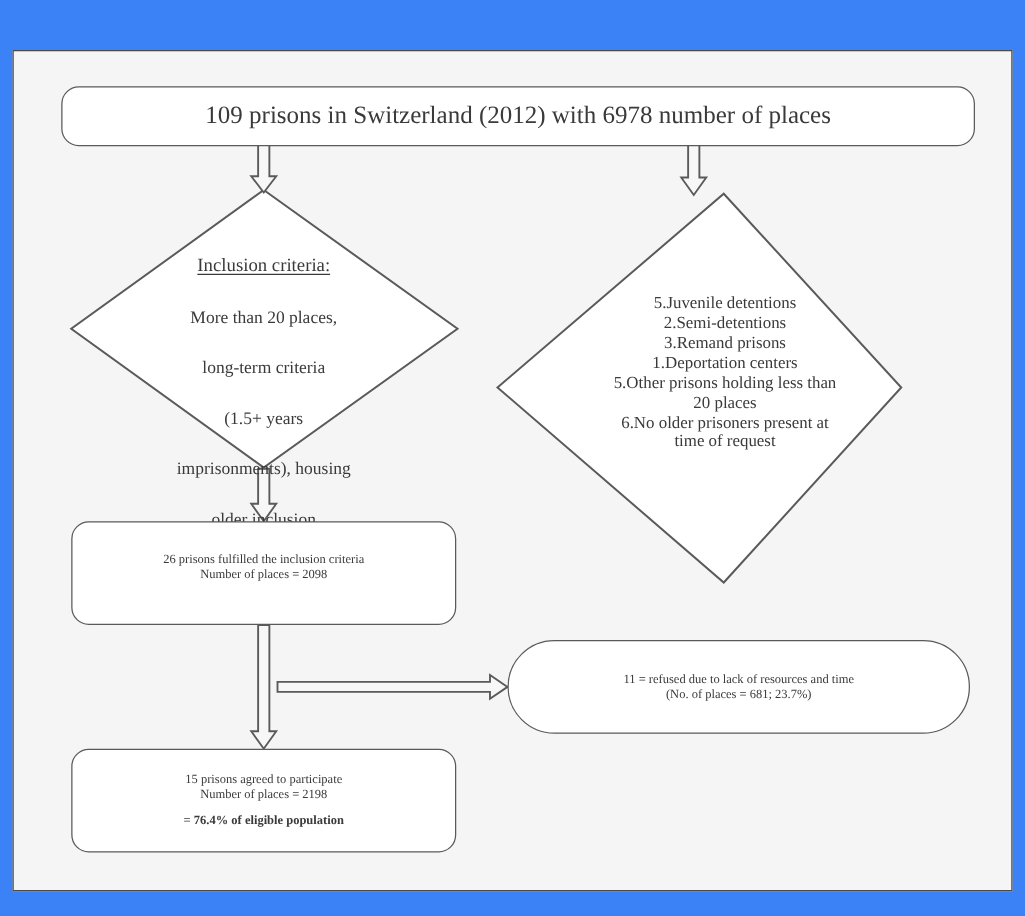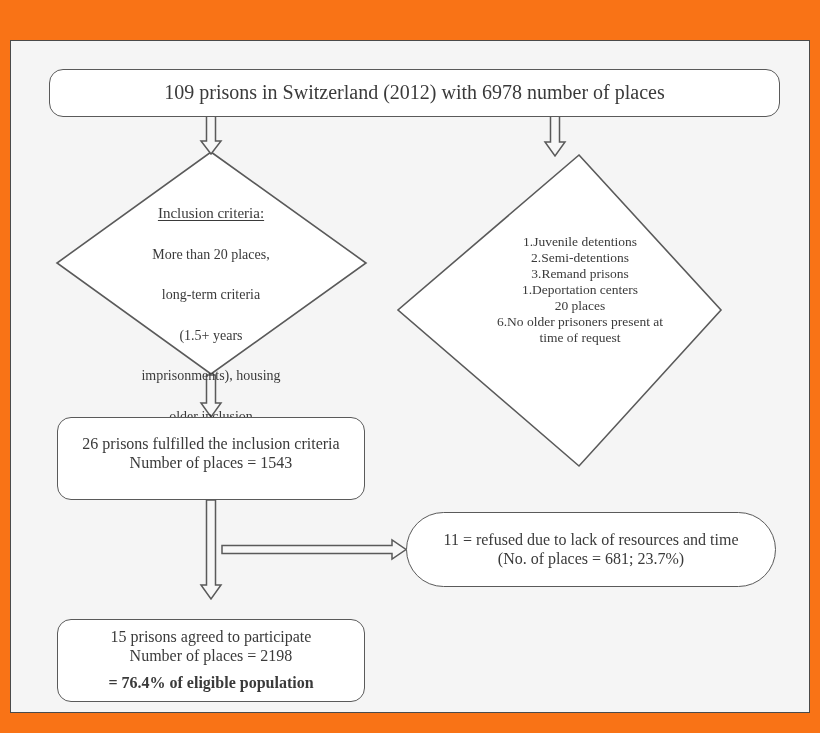--- a/index.html
+++ b/index.html
@@ -12,21 +12,21 @@
     height: 733px;
     font-family: "Liberation Serif", "DejaVu Serif", serif;
     color: #3a3a3a;
     overflow: hidden;
   }
 
   #canvas {
     position: relative;
     width: 820px;
     height: 733px;
-    background: #f97316;
+    background: #3b82f6;
   }
 
   
   #frame {
     position: absolute;
     left: 10px;
     top: 40px;
     width: 800px;
     height: 673px;
     border: 1.6px solid #4a4a4a;
@@ -99,21 +99,21 @@
     text-underline-offset: 2px;
   }
 
   .ln { display: block; white-space: nowrap; }
 
   .bold { font-weight: bold; }
   .gap { height: 9px; }
 
   
   .fs-title { font-size: 20px; }
-  .fs-node  { font-size: 16px; }
+  .fs-node  { font-size: 10px; }
   .fs-dia-h { font-size: 15px; }
   .fs-dia   { font-size: 14px; margin-top: 24px; }
   .fs-dia2-h{ font-size: 15.5px; }
   .fs-dia2  { font-size: 13.5px; }
 </style>
 </head>
 <body>
 
 <div id="canvas">
 
@@ -143,40 +143,41 @@
   <div class="diamond-text" style="left:86px; top:205px; width:250px; height:125px;">
     <span class="ln hdr fs-dia-h">Inclusion criteria:</span>
     <span class="ln fs-dia">More than 20 places,</span>
     <span class="ln fs-dia">long-term criteria</span>
     <span class="ln fs-dia">(1.5+ years</span>
     <span class="ln fs-dia">imprisonments), housing</span>
     <span class="ln fs-dia">older inclusion</span>
   </div>
 
   <div class="diamond-text" style="left:444px; top:234px; width:272px; height:156px;">
-    <span class="ln fs-dia2">1.Juvenile detentions</span>
+    <span class="ln fs-dia2">5.Juvenile detentions</span>
     <span class="ln fs-dia2">2.Semi-detentions</span>
     <span class="ln fs-dia2">3.Remand prisons</span>
     <span class="ln fs-dia2">1.Deportation centers</span>
+    <span class="ln fs-dia2">5.Other prisons holding less than</span>
     <span class="ln fs-dia2">20 places</span>
     <span class="ln fs-dia2">6.No older prisoners present at</span>
     <span class="ln fs-dia2">time of request</span>
   </div>
 
   <div class="node rbox fs-node" style="left:57px; top:417px; width:308px; height:83px;">
     <span class="ln">26 prisons fulfilled the inclusion criteria</span>
-    <span class="ln">Number of places = 1543</span>
+    <span class="ln">Number of places = 2098</span>
     <span class="gap"></span>
   </div>
 
   <div class="node stadium fs-node" style="left:406px; top:512px; width:370px; height:75px;">
     <span class="ln">11 = refused due to lack of resources and time</span>
     <span class="ln">(No. of places = 681; 23.7%)</span>
   </div>
 
-  <div class="node rbox fs-node" style="left:57px; top:599px; width:308px; height:83px;margin-top:20px;">
+  <div class="node rbox fs-node" style="left:57px; top:599px; width:308px; height:83px;">
     <span class="ln">15 prisons agreed to participate</span>
     <span class="ln">Number of places = 2198</span>
     <span class="gap"></span>
     <span class="ln bold">= 76.4% of eligible population</span>
   </div>
 
 </div>
 
 </body></html>

